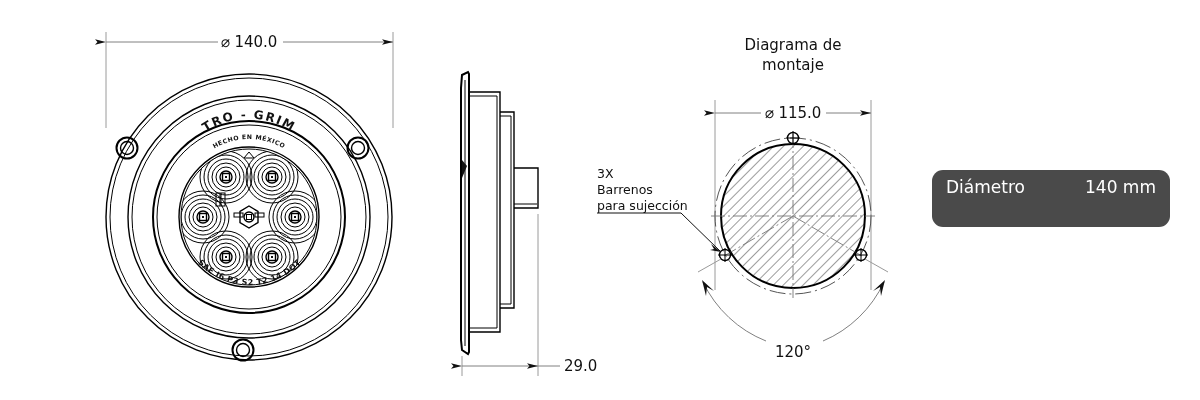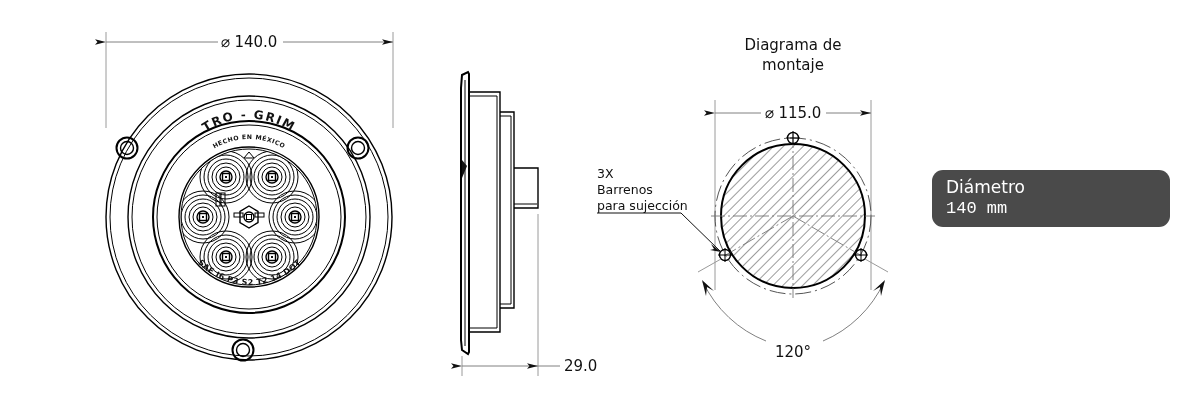--- a/index.html
+++ b/index.html
@@ -93,28 +93,28 @@
     height: 57px;
     background: #4a4a4a;
     border-radius: 11px;
     box-sizing: border-box;
     padding: 6px 14px 6px 14px;
     color: #ffffff;
     font-family: "DejaVu Sans", "Liberation Sans", sans-serif;
   }
   .badge-row {
     display: flex;
+    justify-content: space-between;
     align-items: baseline;
     line-height: 22px;
     font-size: 17px;
     white-space: nowrap;
-    flex-direction: column;
   }
   .badge-label { text-align: left; }
-  .badge-value { text-align: right; font-weight: normal; font-family: Liberation Mono, monospace; }
+  .badge-value { text-align: right; font-weight: normal; }
 </style>
 </head>
 <body>
 
 <div id="drawing-root">
 
   <svg class="sheet" viewBox="0 0 1200 400" xmlns="http://www.w3.org/2000/svg">
     <defs>
       <pattern id="hatchPattern" width="7" height="7" patternTransform="rotate(45)" patternUnits="userSpaceOnUse">
         <line x1="0" y1="0" x2="0" y2="7" stroke="#222" stroke-width="0.9"></line>

